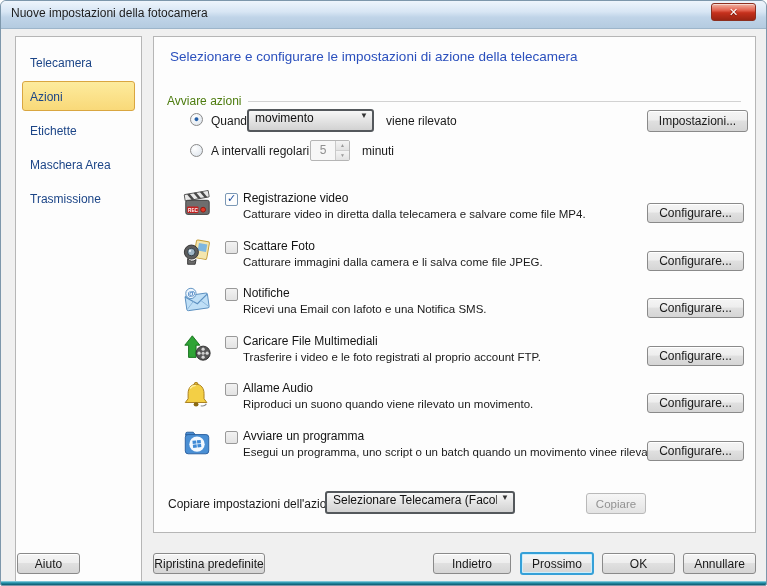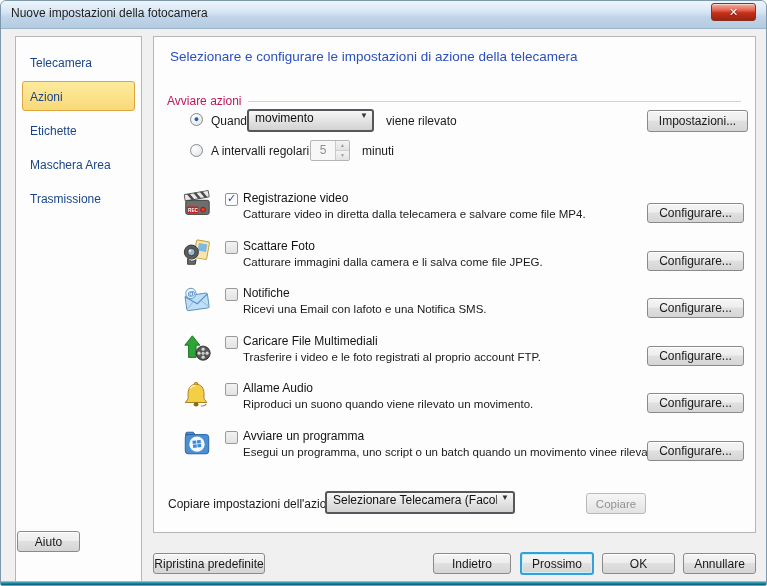--- a/index.html
+++ b/index.html
@@ -14,21 +14,21 @@
     display:flex;align-items:center;justify-content:center;cursor:pointer;box-shadow:inset 0 1px 0 rgba(255,255,255,.5);}
   .close-btn span{color:#fff;font-size:11px;font-weight:bold;line-height:1;text-shadow:0 1px 1px #6b1208;}
   .panel{position:absolute;background:#fdfdfd;border:1px solid #b6b6b6;}
   .sidebar{left:14px;top:35px;width:127px;height:562px;}
   .side-item{position:absolute;left:6px;right:6px;height:30px;line-height:30px;padding-left:7px;
     font-size:12px;color:#1c4587;cursor:pointer;border:1px solid transparent;border-radius:3px;}
   .side-item.selected{background:linear-gradient(#fdeb9d,#f9d979);border-color:#d9a640;}
   .main{left:152px;top:35px;width:603px;height:497px;}
   .heading{position:absolute;left:16px;top:12px;font-size:13.5px;color:#2b50bd;white-space:nowrap;}
   .group-row{position:absolute;left:13px;right:14px;display:flex;align-items:center;gap:7px;}
-  .group-row .glabel{font-size:12px;color:#be185d;white-space:nowrap;}
+  .group-row .glabel{font-size:12px;color:#4d7c0f;white-space:nowrap;}
   .group-row .gline{flex:1;border-top:1px solid #d2d2d2;height:0;}
   .ctl-label{position:absolute;font-size:12px;color:#1a1a1a;white-space:nowrap;}
   .radio{position:absolute;width:13px;height:13px;border:1px solid #8a8a8a;border-radius:50%;
     background:radial-gradient(circle at 35% 30%,#ffffff,#e9eef3 60%,#d7dee6);display:flex;align-items:center;justify-content:center;cursor:pointer;}
   .radio .dot{font-size:9px;line-height:1;color:#2560a8;transform:translateY(-0.5px);}
   .combo{position:absolute;border:2px solid #54585c;border-radius:3px;
     background:linear-gradient(#f7f7f7,#e4e4e4 50%,#d2d2d2);display:flex;cursor:pointer;}
   .combo .combo-text{flex:1;font-size:12px;color:#111;padding-left:6px;white-space:nowrap;overflow:hidden;}
   .combo .combo-arrow{width:16px;font-size:8px;color:#333;text-align:center;}
   .spinner{position:absolute;width:40px;height:21px;border:1px solid #b5b5b5;background:#f7f7f7;display:flex;border-radius:2px;}
@@ -227,21 +227,21 @@
     </div>
 
     <span class="ctl-label" style="left:14px;top:460px">Copiare impostazioni dell'azione da:</span>
     <div class="combo" style="left:171px;top:454px;width:190px;height:23px">
       <span class="combo-text">Selezionare Telecamera (Facoltativo)</span>
       <span class="combo-arrow">▼</span>
     </div>
     <button class="btn disabled" style="left:432px;top:456px;width:60px;height:21px">Copiare</button>
   </div>
 
-  <button class="btn" style="left:16px;top:530px;width:63px;height:21px">Aiuto</button>
+  <button class="btn" style="left:16px;top:552px;width:63px;height:21px">Aiuto</button>
   <button class="btn" style="left:152px;top:552px;width:112px;height:21px">Ripristina predefinite</button>
   <button class="btn" style="left:432px;top:552px;width:78px;height:21px">Indietro</button>
   <button class="btn focused" style="left:519px;top:551px;width:74px;height:23px">Prossimo</button>
   <button class="btn" style="left:601px;top:552px;width:73px;height:21px">OK</button>
   <button class="btn" style="left:682px;top:552px;width:73px;height:21px">Annullare</button>
 
   <div class="bottom-edge"></div>
 </div>
 
 </body></html>

